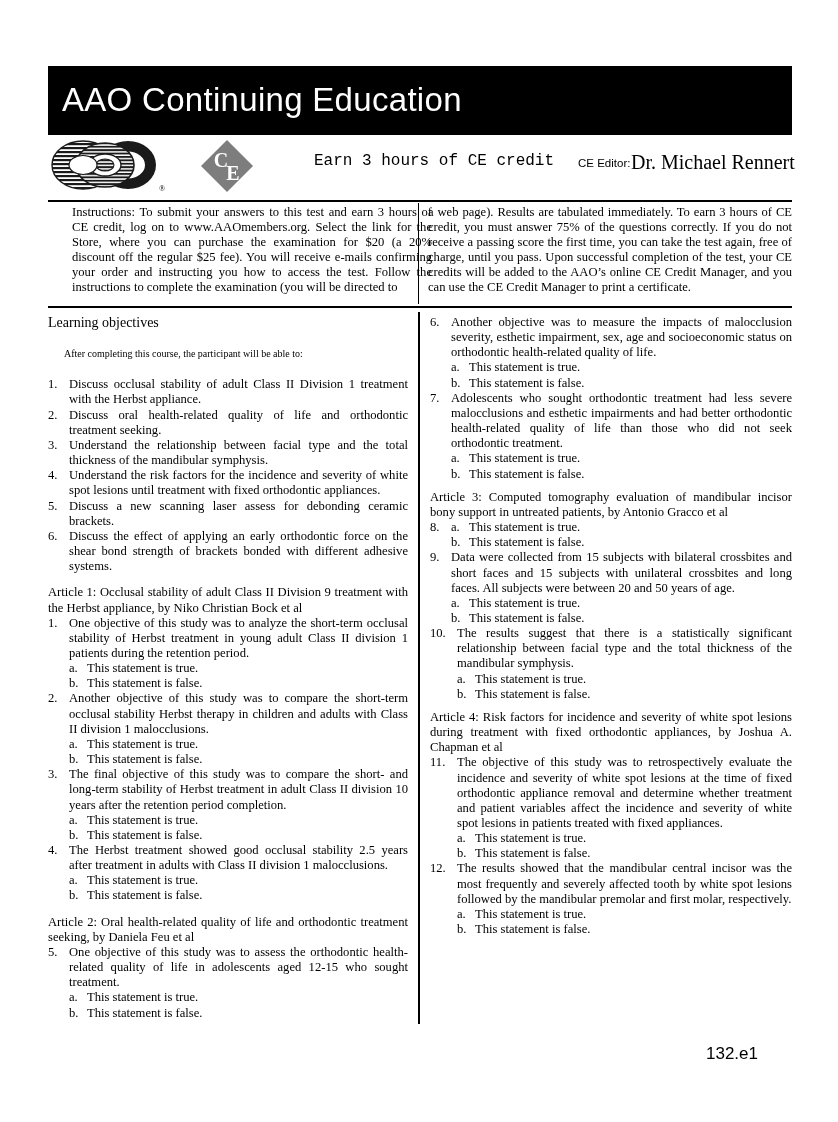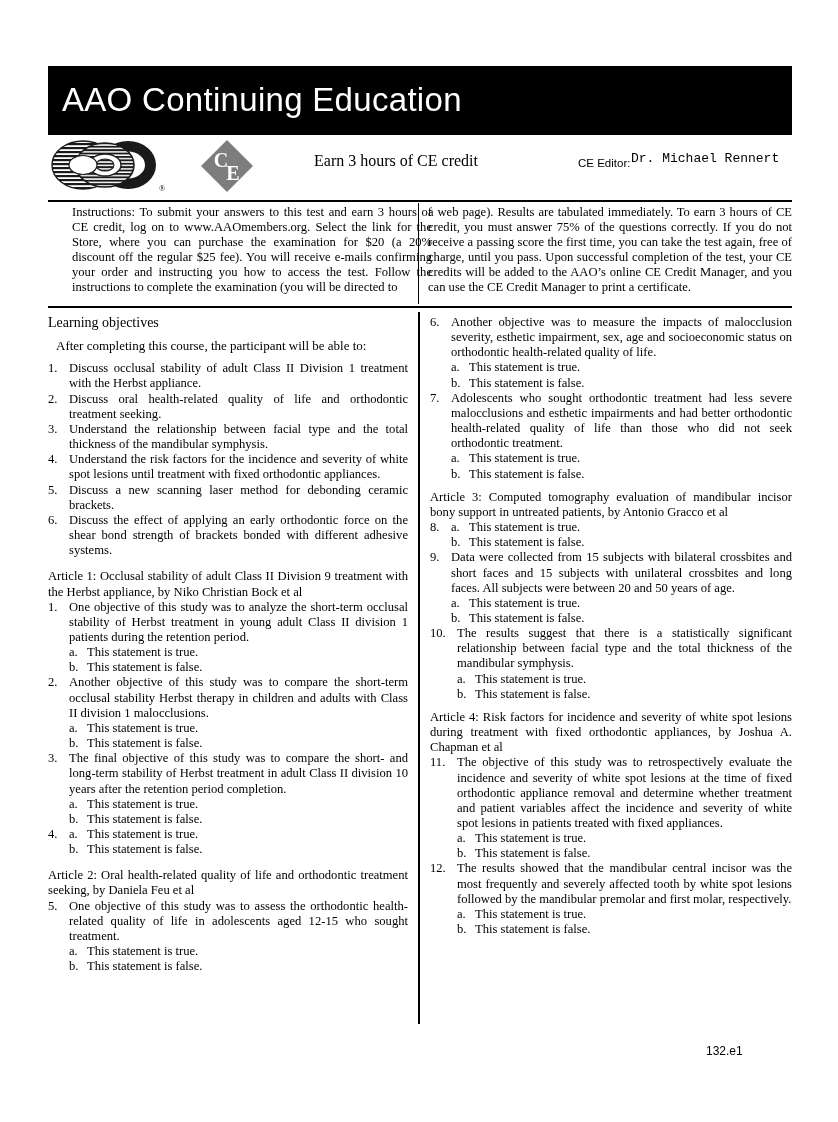--- a/index.html
+++ b/index.html
@@ -77,39 +77,39 @@
     left: 152px;
     top: 1px;
     width: 54px;
     height: 54px;
   }
 
   .earn-text {
     position: absolute;
     left: 266px;
     top: 14px;
-    font-family: Liberation Serif, serif;
+    font-family: Liberation Mono, monospace;
     font-size: 16px;
     white-space: nowrap;
   }
   .ce-editor-label {
     position: absolute;
     left: 516px;
     top: 19px;
     font-family: "Liberation Sans", sans-serif;
     font-size: 11.5px;
     white-space: nowrap;
     margin-left: 14px;
   }
   .ce-editor-name {
     position: absolute;
     left: 583px;
     top: 13px;
-    font-family: Liberation Mono, monospace;
-    font-size: 13px;
+    font-family: Liberation Serif, serif;
+    font-size: 20px;
     white-space: nowrap;
   }
 
   
   .rule-top {
     position: absolute;
     left: 48px;
     top: 196px;
     width: 744px;
     height: 2px;
@@ -161,22 +161,22 @@
   }
   .col.left  { left: 48px;  width: 360px; }
   .col.right { left: 430px; width: 362px; }
 
   .sec-head {
     margin: 0 0 3px 0;
     font-size: 14px;
     font-weight: normal;
   }
   .intro-line {
-    margin: 8px;
-    font-size: 13px;
+    margin: 16px;
+    font-size: 10px;
   }
 
   
   ol.qlist {
     list-style: none;
     margin: 0;
     padding: 0;
   }
   ol.qlist > li {
     position: relative;
@@ -219,21 +219,21 @@
   }
   .gap { height: 7px; }
   .gap-sm { height: 4px; }
 
   
   .page-number {
     position: absolute;
     left: 706px;
     top: 1040px;
     font-family: "Liberation Sans", sans-serif;
-    font-size: 12px;
+    font-size: 17px;
   }
 </style>
 </head>
 <body>
 
 <div class="page">
 
   <div class="masthead">
     <div class="masthead-title">AAO Continuing Education</div>
   </div>
@@ -310,21 +310,21 @@
       <li>
         <span class="num">3.</span>
         <span class="qtext">Understand the relationship between facial type and the total thickness of the mandibular symphysis.</span>
       </li>
       <li>
         <span class="num">4.</span>
         <span class="qtext">Understand the risk factors for the incidence and severity of white spot lesions until treatment with fixed orthodontic appliances.</span>
       </li>
       <li>
         <span class="num">5.</span>
-        <span class="qtext">Discuss a new scanning laser method for debonding ceramic brackets.</span>
+        <span class="qtext">Discuss a new scanning laser assess for debonding ceramic brackets.</span>
       </li>
       <li>
         <span class="num">6.</span>
         <span class="qtext">Discuss the effect of applying an early orthodontic force on the shear bond strength of brackets bonded with different adhesive systems.</span>
       </li>
     </ol>
 
     <div class="gap"></div>
 
     <p class="article-head">Article 1: Occlusal stability of adult Class II Division 9 treatment with the Herbst appliance, by Niko Christian Bock et al</p>
@@ -349,20 +349,21 @@
       <li>
         <span class="num">3.</span>
         <span class="qtext">The final objective of this study was to compare the short- and long-term stability of Herbst treatment in adult Class II division 10 years after the retention period completion.</span>
         <ul class="answers">
           <li><span class="alabel">a.</span><span>This statement is true.</span></li>
           <li><span class="alabel">b.</span><span>This statement is false.</span></li>
         </ul>
       </li>
       <li>
         <span class="num">4.</span>
+        <span class="qtext">The Herbst treatment showed good occlusal stability 2.5 years after treatment in adults with Class II division 1 malocclusions.</span>
         <ul class="answers">
           <li><span class="alabel">a.</span><span>This statement is true.</span></li>
           <li><span class="alabel">b.</span><span>This statement is false.</span></li>
         </ul>
       </li>
     </ol>
 
     <div class="gap"></div>
 
     <p class="article-head">Article 2: Oral health-related quality of life and orthodontic treatment seeking, by Daniela Feu et al</p>

